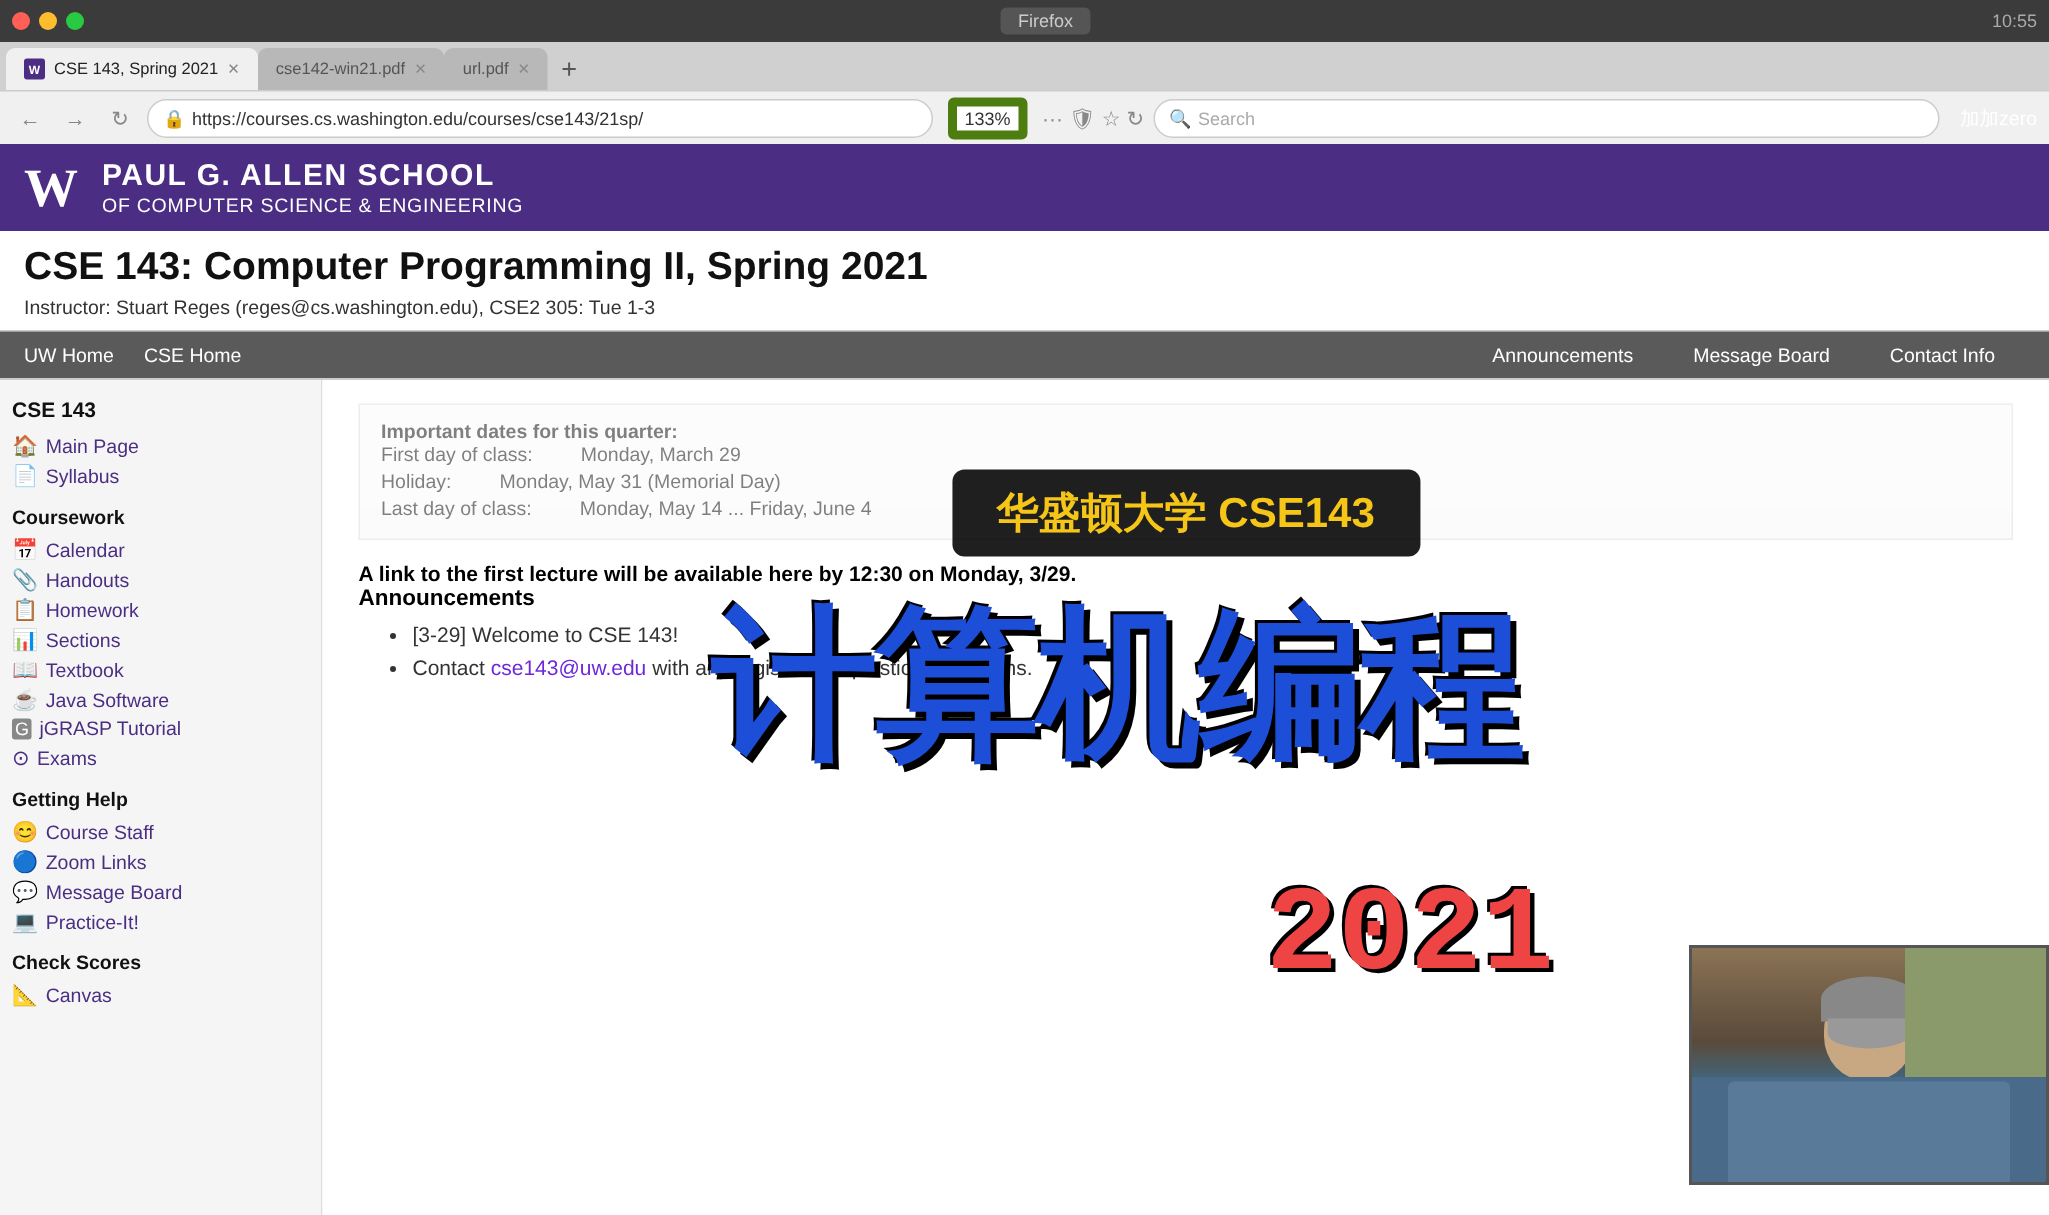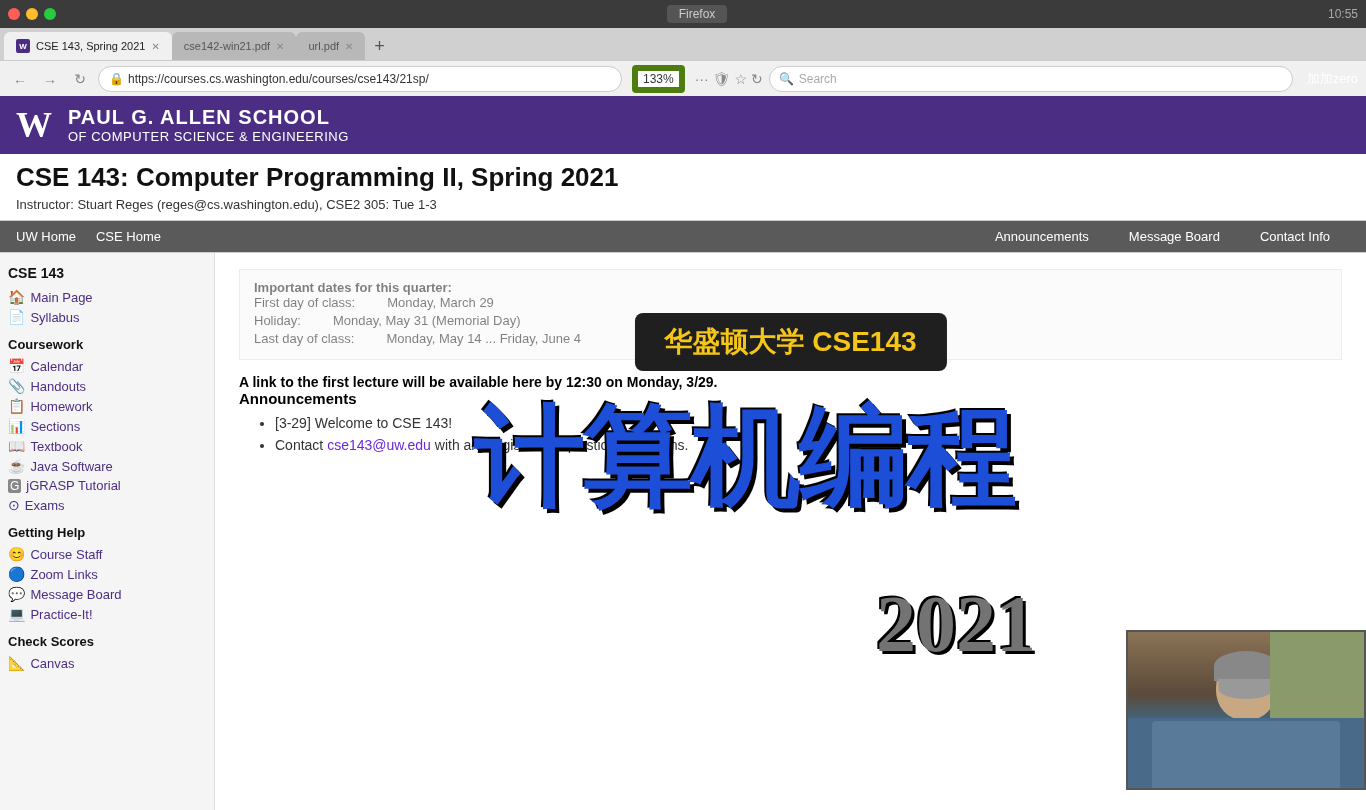--- a/index.html
+++ b/index.html
@@ -67,21 +67,21 @@
     .email-link { color: #6d28d9; }
 
     
     .dates-box { background: #f9f9f9; border: 1px solid #ddd; padding: 10px 14px; margin-bottom: 14px; font-size: 13px; }
     .dates-title { font-weight: bold; font-size: 13px; margin-bottom: 0; }
     .dates-row { display: flex; gap: 32px; margin-bottom: 3px; text-align: center; }
 
     
     .overlay-banner { position: absolute; top: 60px; left: 50%; transform: translateX(-50%); background: rgba(0,0,0,0.88); color: #f5c518; font-size: 28px; font-weight: bold; padding: 10px 30px; border-radius: 8px; white-space: nowrap; z-index: 10; }
     .overlay-text-big { position: absolute; top: 130px; left: 260px; color: #1d4ed8; font-size: 110px; font-weight: 900; z-index: 10; text-shadow: 4px 4px 0 #000, -2px -2px 0 #000; font-family: 'Arial Black', sans-serif; letter-spacing: -2px; }
-    .overlay-year { position: absolute; bottom: 140px; right: 330px; color: #737373; font-size: 80px; font-weight: 900; z-index: 10; text-shadow: 3px 3px 0 #000, -2px -2px 0 #000; font-family: Liberation Serif, serif; }
+    .overlay-year { position: absolute; bottom: 140px; right: 330px; color: #ef4444; font-size: 80px; font-weight: 900; z-index: 10; text-shadow: 3px 3px 0 #000, -2px -2px 0 #000; font-family: Liberation Mono, monospace; }
 
     
     .webcam { position: absolute; bottom: 20px; right: 0; width: 240px; height: 160px; background: #222; border: 2px solid #555; overflow: hidden; }
     .webcam-person { width: 100%; height: 100%; background: linear-gradient(to bottom, #8b7355 0%, #5a4a3a 40%, #3d6b8a 60%, #2a4a6b 100%); display: flex; align-items: center; justify-content: center; }
 
     
     .tab-favicon { width: 14px; height: 14px; background: #4b2e83; border-radius: 2px; display: flex; align-items: center; justify-content: center; color: white; font-size: 8px; font-weight: bold; }
   </style>
 </head>
 <body>

